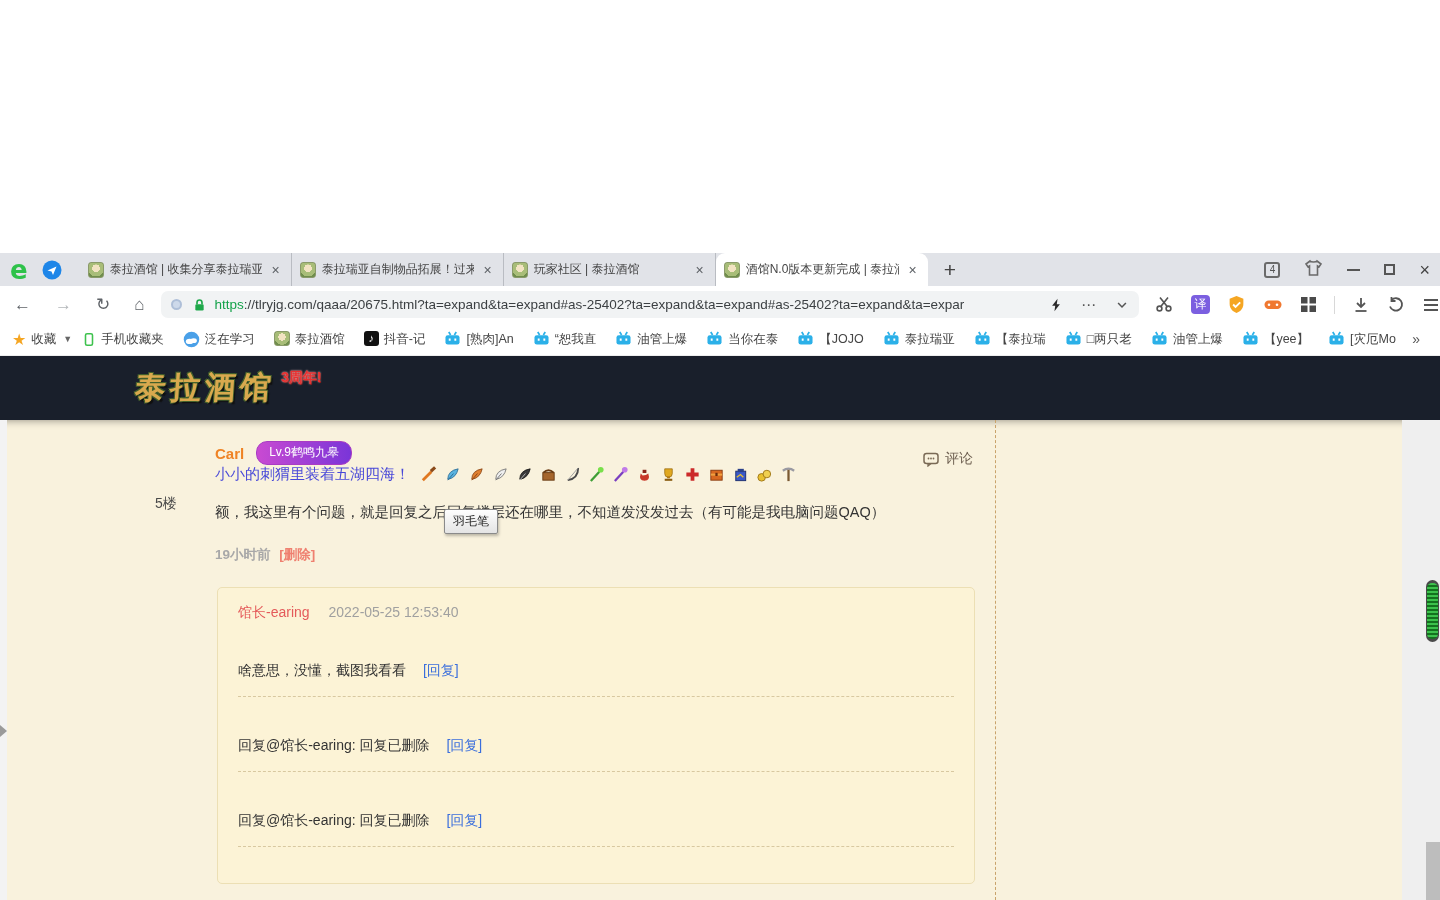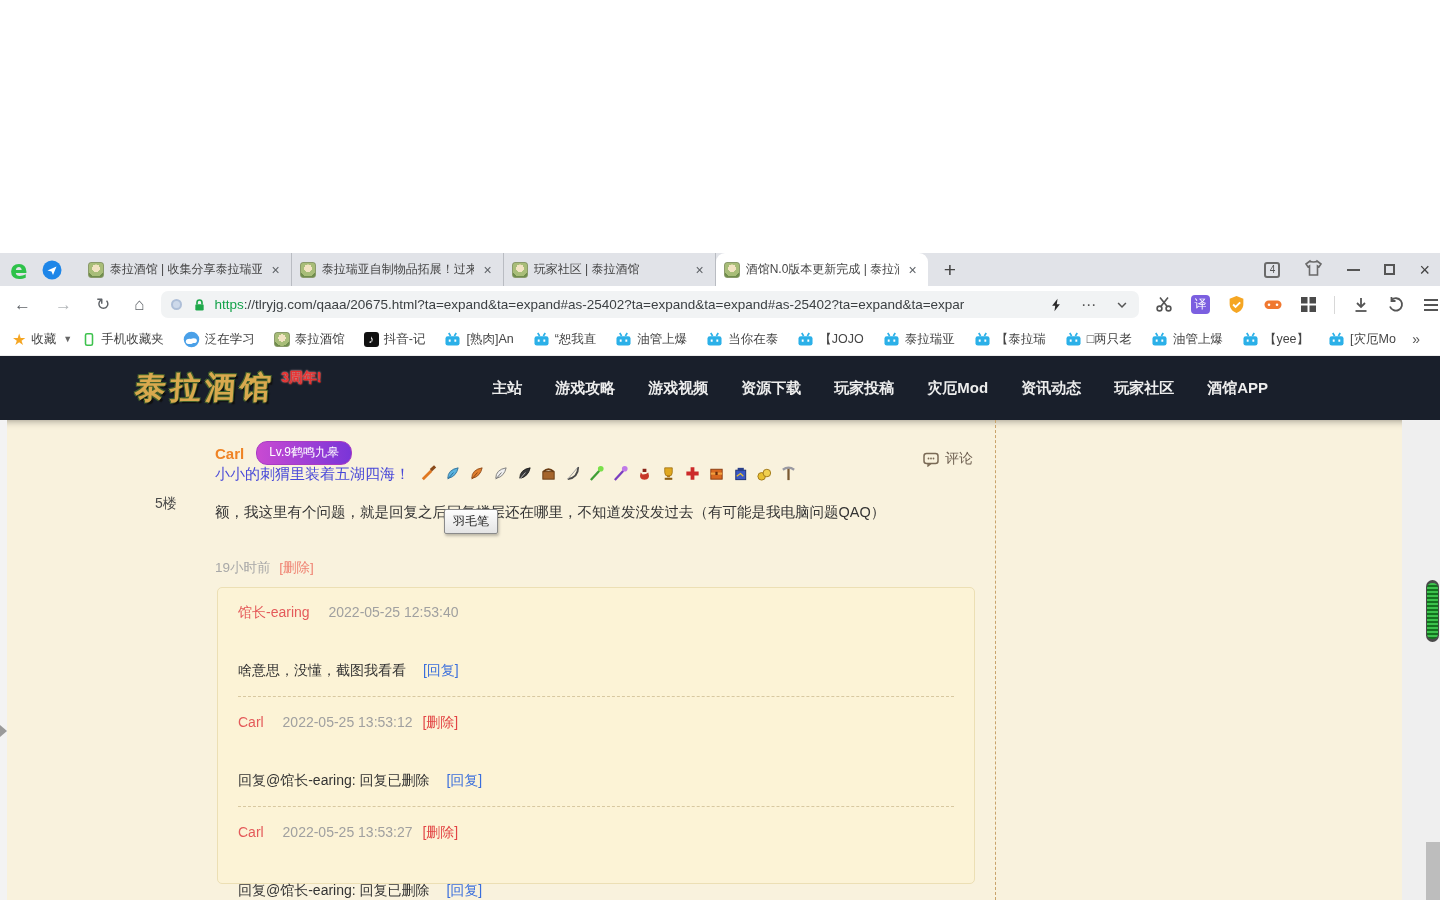--- a/index.html
+++ b/index.html
@@ -36,21 +36,21 @@
   .url .proto { color:#14a24a; }
   .bar-tools { display:flex; align-items:center; gap:18px; margin-left:8px; }
   .chrome-tools { display:flex; align-items:center; gap:17px; margin-left:16px; }
   .tool-divider { width:1px; height:18px; background:#d8d8d8; }
   .trans-box { width:19px; height:19px; background:#7b5fe0; border-radius:4px; color:#fff; font-size:12px; display:flex; align-items:center; justify-content:center; }
 
   
   .bookmarks { position:absolute; top:70px; left:0; width:100%; height:33px; background:#fff; border-bottom:1px solid #ededed; display:flex; align-items:center; font-size:12.5px; color:#454545; padding-left:12px; }
   .bm-star { color:#f5a623; font-size:16px; margin-right:5px; }
   .bm-caret { font-size:9px; color:#666; margin:0 10px 0 7px; }
-  .bm-item { display:flex; align-items:center; gap:5px; margin-right:19px; white-space:nowrap; }
+  .bm-item { display:flex; align-items:flex-start; gap:5px; margin-right:19px; white-space:nowrap; }
   .bm-overflow { position:absolute; right:20px; color:#555; font-size:14px; }
 
   
   .sitenav { position:absolute; top:103px; left:0; width:100%; height:64px; background:#191f2b; display:flex; align-items:center; }
   .logo { margin-left:135px; position:relative; display:flex; align-items:flex-start; }
   .logo-text { font-family:"DejaVu Serif","Liberation Serif",serif; font-size:31px; font-weight:bold; letter-spacing:4px; color:#d9a94e;
                text-shadow:-1px -1px 0 #44612c, 1px -1px 0 #44612c, -1px 1px 0 #44612c, 2px 2px 1px #101010; transform:skewX(-4deg); }
   .logo-badge { color:#e83030; font-size:14px; font-weight:bold; margin-left:6px; margin-top:2px;
                 text-shadow:0 0 2px #ffd0d0, 1px 1px 0 #7a0a0a; }
   .nav-list { display:flex; gap:33px; margin-left:auto; margin-right:172px; }
@@ -63,28 +63,28 @@
   .right-strip { position:absolute; right:0; top:0; width:38px; height:100%; background:#efefef; }
   .v-divider { position:absolute; left:995px; top:0; height:100%; border-left:1px dashed #c9a36b; }
   .green-scroll { position:absolute; right:1px; top:160px; width:13px; height:62px; background:#4a4a4a; border-radius:7px; padding:3px 1px; }
   .green-scroll .stripes { width:100%; height:100%; border-radius:5px; background:repeating-linear-gradient(#3dc24d 0 2px, #14721f 2px 4px); }
   .scroll-thumb { position:absolute; right:0; top:422px; width:14px; height:58px; background:#bdbdbd; }
 
   .floor { position:absolute; left:155px; top:75px; font-size:14px; color:#4a4a4a; }
   .post-header { position:absolute; left:215px; top:21px; display:flex; align-items:center; gap:12px; }
   .author { color:#ef8324; font-weight:bold; font-size:15px; }
   .badge { background:linear-gradient(90deg,#c94ad2,#7a35d8); color:#fff; font-size:12px; padding:2px 12px 3px; border-radius:11px; border:1px solid #a83cc4; }
-  .post-sig { position:absolute; left:215px; top:45px; display:flex; align-items:flex-start; }
+  .post-sig { position:absolute; left:215px; top:45px; display:flex; align-items:center; }
   .sig-text { color:#4848d8; font-size:15px; margin-right:10px; }
   .item-icons { display:flex; align-items:center; gap:7px; }
   .item-icons svg { display:block; }
   .comment-btn { position:absolute; left:923px; top:30px; display:flex; align-items:center; gap:6px; color:#6f6152; font-size:14px; }
   .post-body { position:absolute; left:215px; top:83px; width:710px; font-size:14.5px; color:#333; }
   .tooltip { position:absolute; left:444px; top:89px; border:1px solid #8a8a8a; background:linear-gradient(#fefefe,#e4e4e4); font-size:12px; color:#222; padding:3px 8px; border-radius:2px; box-shadow:1px 2px 3px rgba(0,0,0,0.25); z-index:5; }
-  .post-meta { position:absolute; left:215px; top:139px; font-size:13.5px; color:#a8a8a8; }
+  .post-meta { position:absolute; left:215px; top:126px; font-size:13.5px; color:#a8a8a8;font-weight:bold; }
   .post-del { color:#ef8070; margin-left:5px; }
 
   .comment-box { position:absolute; left:217px; top:167px; width:758px; height:297px; background:#fcf3d6; border:1px solid #ecdfb4; border-radius:5px; padding:16px 20px 8px; }
   .c-line1 { font-size:14px; margin-bottom:8px; }
   .c-author { color:#e45a5a; }
   .c-time { color:#a0a0a0; margin-left:15px; }
   .c-del { color:#e24444; margin-left:6px; }
   .c-line2 { font-size:14px; color:#333;margin-top:40px; }
   .c-reply { color:#3a6edc; margin-left:13px; }
   .c-sep { border:none; border-top:1px dashed #d8c8a0; margin:16px 0 17px; }
@@ -323,31 +323,20 @@
       <span>[灾厄Mo</span>
     </span>
     <span class="bm-overflow">»</span>
   </div>
 
   <div class="sitenav">
     <div class="logo">
       <span class="logo-text">泰拉酒馆</span>
       <span class="logo-badge">3周年!</span>
     </div>
-    <div class="nav-list">
-      <span class="nav-item">主站</span>
-      <span class="nav-item">游戏攻略</span>
-      <span class="nav-item">游戏视频</span>
-      <span class="nav-item">资源下载</span>
-      <span class="nav-item">玩家投稿</span>
-      <span class="nav-item">灾厄Mod</span>
-      <span class="nav-item">资讯动态</span>
-      <span class="nav-item">玩家社区</span>
-      <span class="nav-item">酒馆APP</span>
-    </div>
   </div>
 
   <div class="content">
     <div class="left-strip"></div>
     <div class="panel-arrow"></div>
     <div class="right-strip"></div>
     <div class="v-divider"></div>
     <div class="green-scroll">
         <div class="stripes"></div>
       </div>
@@ -459,38 +448,28 @@
           <span class="c-time">2022-05-25 12:53:40</span>
         </div>
         <div class="c-line2">
           <span>啥意思，没懂，截图我看看</span>
           <span class="c-reply">[回复]</span>
         </div>
       </div>
       <hr class="c-sep">
 
       <div class="comment">
-        <div class="c-line1">
-          <span class="c-author">Carl</span>
-          <span class="c-time">2022-05-25 13:53:12</span>
-          <span class="c-del">[删除]</span>
-        </div>
         <div class="c-line2">
           <span>回复@馆长-earing: 回复已删除</span>
           <span class="c-reply">[回复]</span>
         </div>
       </div>
       <hr class="c-sep">
 
       <div class="comment">
-        <div class="c-line1">
-          <span class="c-author">Carl</span>
-          <span class="c-time">2022-05-25 13:53:27</span>
-          <span class="c-del">[删除]</span>
-        </div>
         <div class="c-line2">
           <span>回复@馆长-earing: 回复已删除</span>
           <span class="c-reply">[回复]</span>
         </div>
       </div>
       <hr class="c-sep">
 
       <div class="comment">
       </div>
 

